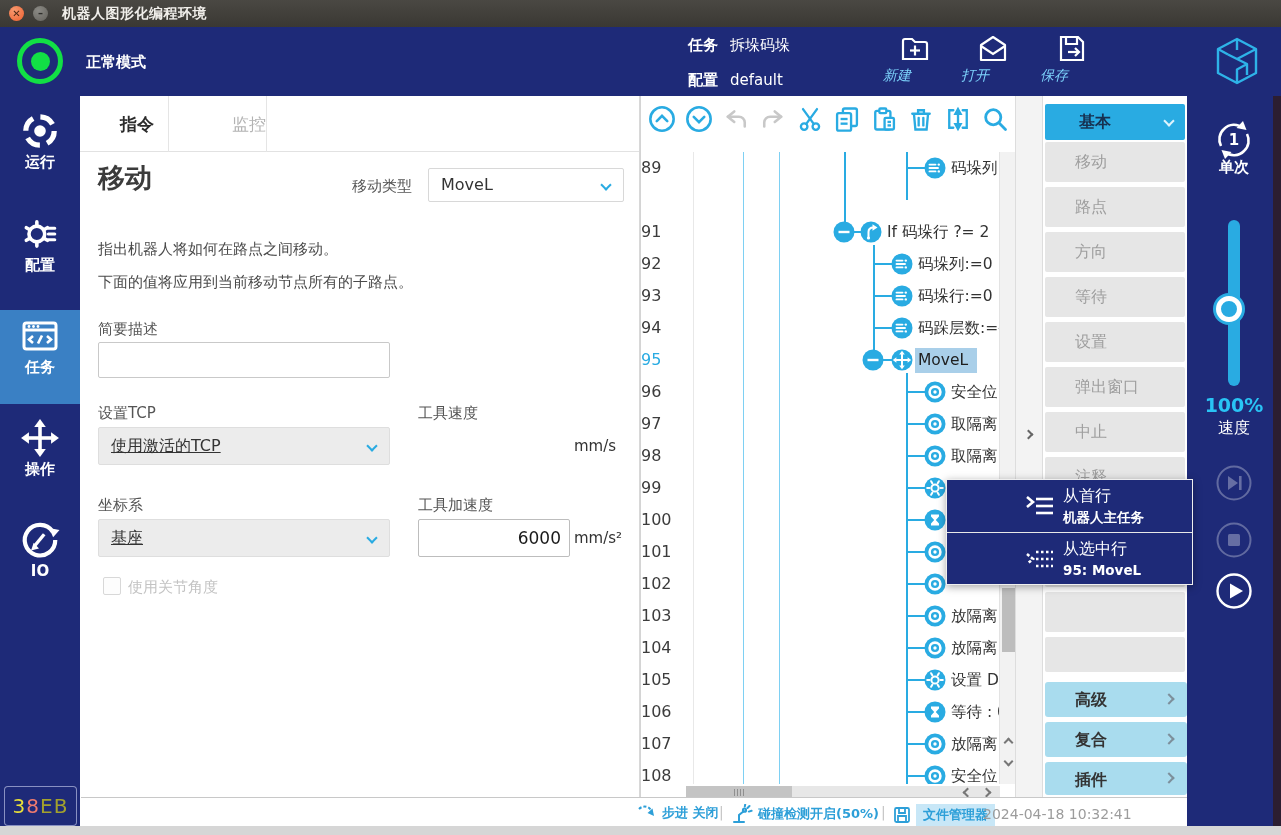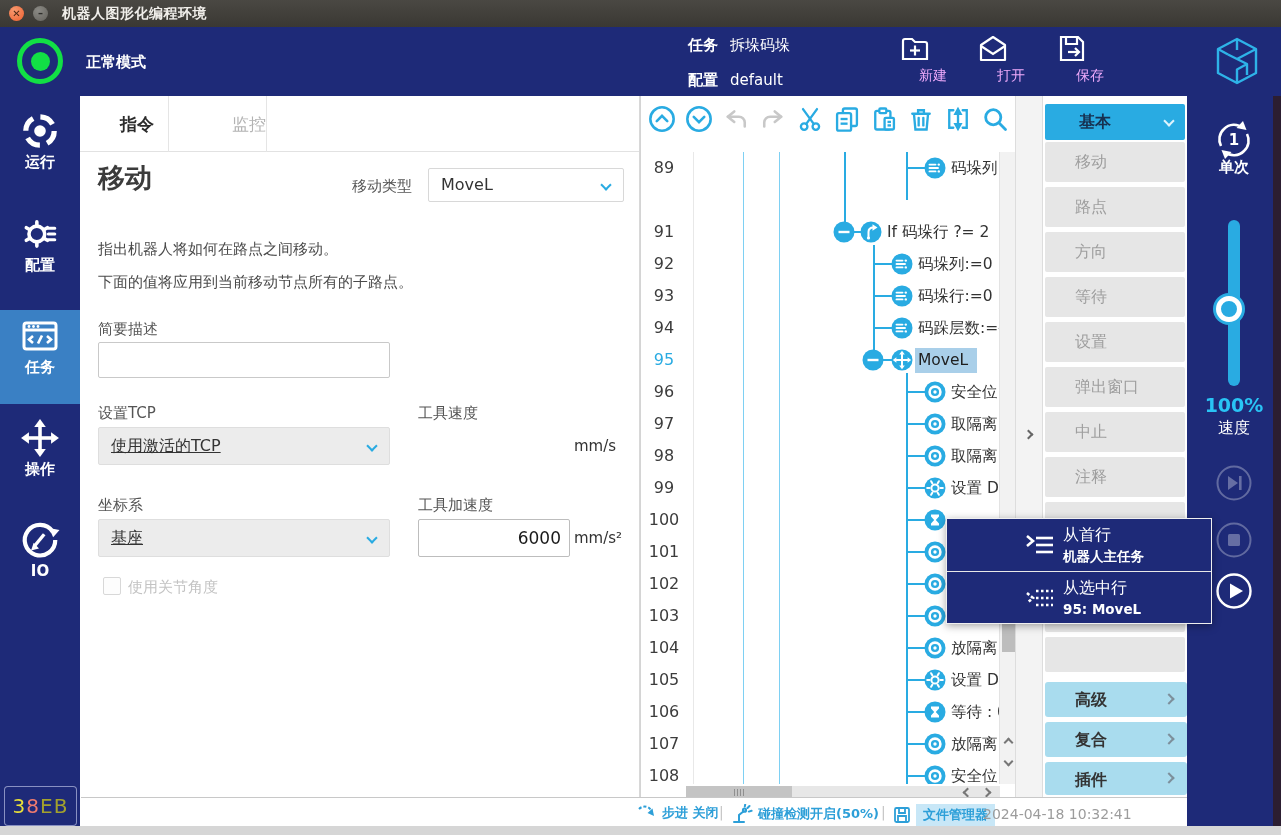--- a/index.html
+++ b/index.html
@@ -13,21 +13,21 @@
 .winbtn.close{background:radial-gradient(circle at 35% 30%,#f79a70,#ee5f2e);}
 .winbtn.min{background:radial-gradient(circle at 35% 30%,#8b8a85,#64625c);color:#2e2d2a;}
 .apptitle{color:#f0eeea;font-size:14px;font-weight:bold;margin-left:14px;letter-spacing:.5px;}
 
 .header{position:absolute;left:0;top:27px;width:1281px;height:69px;background:#1e2a78;}
 .modering{position:absolute;left:17px;top:11px;width:46px;height:46px;border:5px solid #12df45;border-radius:50%;display:flex;align-items:center;justify-content:center;}
 .modedot{width:19px;height:19px;border-radius:50%;background:#12df45;}
 .modelabel{position:absolute;left:86px;top:26px;color:#fff;font-size:15px;font-weight:bold;}
 .hkv{position:absolute;color:#fff;font-size:15px;white-space:nowrap;}
 .hkv b{margin-right:12px;}
-.haction{position:absolute;top:6px;width:64px;text-align:right;color:#f0abfc;cursor:pointer;}
+.haction{position:absolute;top:6px;width:64px;text-align:left;color:#7dd3fc;cursor:pointer;font-style:italic;}
 .haction .hlabel{font-size:14px;margin-top:2px;}
 .haction svg{margin:0 auto;}
 .logo{position:absolute;right:18px;top:8px;}
 
 .leftbar{position:absolute;left:0;top:96px;width:80px;height:730px;background:#1e2a78;}
 .navitem{position:absolute;left:0;width:80px;height:94px;text-align:center;color:#fff;cursor:pointer;}
 .navitem svg{margin:6px auto 2px auto;}
 .navitem .nlabel{font-size:15px;font-weight:bold;}
 .navitem.active{background:#3a80c4;}
 .hexbadge{position:absolute;left:4px;top:786px;width:73px;height:40px;border:1px solid rgba(225,230,255,.55);border-radius:4px;text-align:center;line-height:38px;font-size:20px;font-family:"DejaVu Sans Mono","Liberation Mono",monospace;letter-spacing:1px;background:#1e2a78;}
@@ -51,21 +51,21 @@
 .resetbtn{position:absolute;left:360px;top:537px;width:190px;height:44px;background:#fff;border:2px solid #29abe2;font-size:17px;color:#333;text-align:center;line-height:40px;cursor:pointer;}
 
 .treepanel{position:absolute;left:640px;top:96px;width:375px;height:701px;background:#fff;border-left:1px solid #d4d4d4;}
 .ttoolbar{position:absolute;left:7px;top:9px;display:flex;gap:9px;}
 .tbtn{width:28px;height:28px;cursor:pointer;}
 .treebody{position:absolute;left:0;top:56px;width:359px;height:632px;overflow:hidden;}
 .numsep{position:absolute;left:52px;top:0;width:1px;height:632px;background:#e8e8e8;}
 .guide{position:absolute;top:0;width:1px;height:632px;background:#7ed0f3;}
 .chain{position:absolute;width:2px;background:#29abe2;}
 .trow{position:absolute;left:0;width:359px;height:32px;}
-.tnum{position:absolute;left:0;top:0;width:46px;text-align:center;line-height:32px;font-size:16px;color:#3c3c3c;}
+.tnum{position:absolute;left:0;top:0;width:46px;text-align:left;line-height:32px;font-size:16px;color:#3c3c3c;}
 .tnum-sel{color:#29abe2;}
 .tline{position:absolute;top:15px;height:2px;background:#29abe2;}
 .ticon{position:absolute;top:5px;width:22px;height:22px;}
 .ttext{position:absolute;top:0;line-height:32px;font-size:15.5px;color:#333;white-space:nowrap;}
 .thl{position:absolute;top:4px;height:25px;width:62px;background:#a9cfe9;}
 .ttext-sel{display:block;line-height:25px;font-size:15.5px;color:#1e1e1e;padding-left:3px;}
 .vscroll{position:absolute;left:358px;top:56px;width:17px;height:632px;background:#f2f2f2;border-left:1px solid #e3e3e3;}
 .vthumb{position:absolute;left:2px;top:436px;width:13px;height:64px;background:#bdbdbd;cursor:pointer;}
 .sbtn{position:absolute;display:flex;align-items:center;justify-content:center;cursor:pointer;}
 .chev{display:inline-block;width:7px;height:7px;border-right:2px solid #777;border-bottom:2px solid #777;}
@@ -79,21 +79,21 @@
 .corner{position:absolute;left:359px;top:690px;width:16px;height:12px;background:#fff;}
 
 .expander{position:absolute;left:1015px;top:96px;width:28px;height:701px;background:#f3f3f3;border-left:1px solid #ddd;border-right:1px solid #ddd;}
 
 .cmdpanel{position:absolute;left:1043px;top:96px;width:144px;height:701px;background:#fff;}
 .cmdheader{position:absolute;left:2px;top:8px;width:140px;height:36px;background:#29abe2;border-radius:2px;color:#173050;font-weight:bold;font-size:16px;line-height:36px;padding-left:34px;cursor:pointer;}
 .cmditem{position:absolute;left:2px;width:140px;height:40px;background:#e6e6e6;border-radius:2px;color:#9e9e9e;font-size:16px;line-height:40px;padding-left:30px;cursor:pointer;}
 .cmdfooter{position:absolute;left:2px;width:142px;height:35px;background:#a9dcee;border-radius:3px;color:#333;font-weight:bold;font-size:16px;line-height:35px;padding-left:30px;cursor:pointer;}
 .fchev{position:absolute;right:14px;top:13px;width:8px;height:8px;border-right:2px solid #7d8f9b;border-bottom:2px solid #7d8f9b;transform:rotate(-45deg);}
 
-.ctxmenu{position:absolute;left:946px;top:518px;width:266px;height:106px;background:#1e2a78;border:1px solid #efefef;z-index:60;box-shadow:0 2px 8px rgba(0,0,0,.35);}
+.ctxmenu{position:absolute;left:946px;top:479px;width:247px;height:106px;background:#1e2a78;border:1px solid #efefef;z-index:60;box-shadow:0 2px 8px rgba(0,0,0,.35);}
 .ctxitem{position:absolute;left:0;width:100%;height:52px;cursor:pointer;}
 .ctxicon{position:absolute;left:78px;top:13px;}
 .ctxtitle{position:absolute;left:116px;top:6px;color:#fff;font-size:16px;white-space:nowrap;}
 .ctxsub{position:absolute;left:116px;top:29px;color:#fff;font-size:13.5px;font-weight:bold;white-space:nowrap;}
 .ctxdiv{position:absolute;left:0;top:52px;width:100%;height:1px;background:#e8e8e8;}
 
 .rail{position:absolute;left:1187px;top:96px;width:94px;height:739px;background:#1e2a78;}
 .raildark{position:absolute;right:0;top:0;width:8px;height:739px;background:#2c1e31;}
 .railtext{position:absolute;width:86px;text-align:center;color:#fff;}
 .slidertrack{position:absolute;left:41px;top:124px;width:12px;height:166px;background:#29abe2;border-radius:6px;cursor:pointer;}

